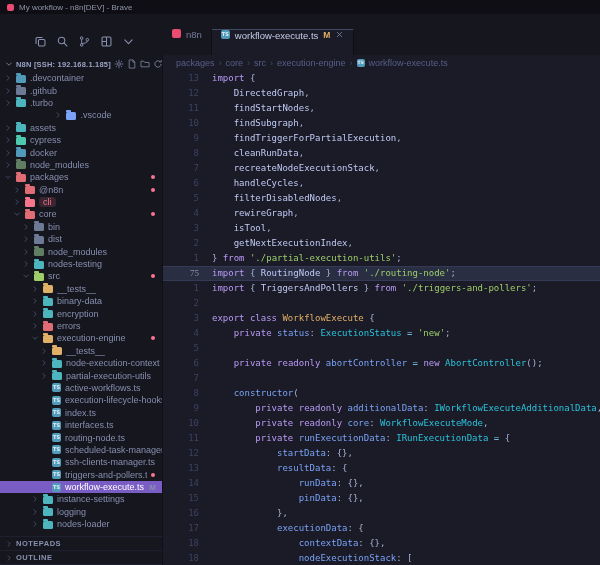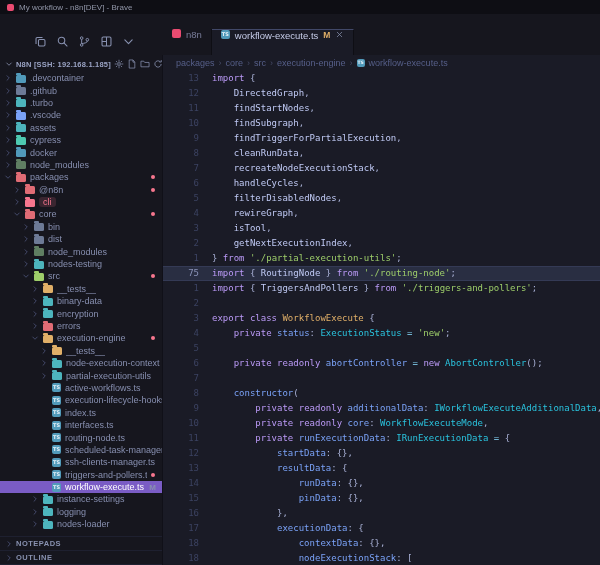--- a/index.html
+++ b/index.html
@@ -57,21 +57,21 @@
   
   .editor{flex:1;display:flex;flex-direction:column;min-width:0;background:var(--editor_bg,#1a1b26);}
   .breadcrumbs{flex:none;height:16px;display:flex;align-items:center;gap:4px;padding-left:13px;
                font-size:9px;color:#565f89;}
   .bsep{color:#454a66;}
   .code{flex:1;overflow:hidden;font-family:"DejaVu Sans Mono",monospace;font-size:9px;line-height:15px;}
   .line{display:flex;height:15px;}
   .line.cur{background:var(--current_line_bg,#292e42);
             box-shadow:inset 0 1px 0 #343a55, inset 0 -1px 0 #343a55;}
   .ln{flex:none;width:36px;text-align:right;padding-right:13px;color:#3b4261;}
-  .line.cur .ln{color:#8b93b8;}
+  .line.cur .ln{color:#8b93b8;font-family:Liberation Serif, serif;}
   .lc{flex:1;white-space:pre;tab-size:4;overflow:hidden;}
 
   
   .icon{display:inline-flex;flex:none;color:inherit;}
   .icon svg{width:100%;height:100%;display:block;}
   .i13{width:13px;height:13px}.i10{width:10px;height:10px}.i9{width:9px;height:9px}.i8{width:8px;height:8px}
 </style>
 <style>.tok-fg{color:#a9b1d6}.tok-kw{color:#bb9af7}.tok-ent{color:#c0caf5}.tok-str{color:#9ece6a}.tok-typ{color:#2ac3de}.tok-prop{color:#7aa2f7}.tok-cls{color:#e0af68}.tok-fn{color:#7aa2f7}.tok-op{color:#89ddff}</style></head>
 <body>
 
@@ -192,21 +192,21 @@
           </div>
           <div class="trow" style="padding-left: 4px;">
             <span class="icon i8 chev">
               <svg viewBox="0 0 16 16">
                 <path d="M6 3.5L10.5 8L6 12.5" fill="none" stroke="currentColor" stroke-width="1.4" stroke-linecap="round" stroke-linejoin="round"></path>
               </svg>
             </span>
             <span class="folder" style="background: rgb(77, 181, 189);"></span>
             <span class="lbl">.turbo</span>
           </div>
-          <div class="trow" style="padding-left: 4px;">
+          <div class="trow" style="padding-left: 4px; justify-content: center;">
             <span class="icon i8 chev">
               <svg viewBox="0 0 16 16">
                 <path d="M6 3.5L10.5 8L6 12.5" fill="none" stroke="currentColor" stroke-width="1.4" stroke-linecap="round" stroke-linejoin="round"></path>
               </svg>
             </span>
             <span class="folder" style="background: rgb(122, 162, 247);"></span>
             <span class="lbl">.vscode</span>
           </div>
           <div class="trow" style="padding-left: 4px;">
             <span class="icon i8 chev">

